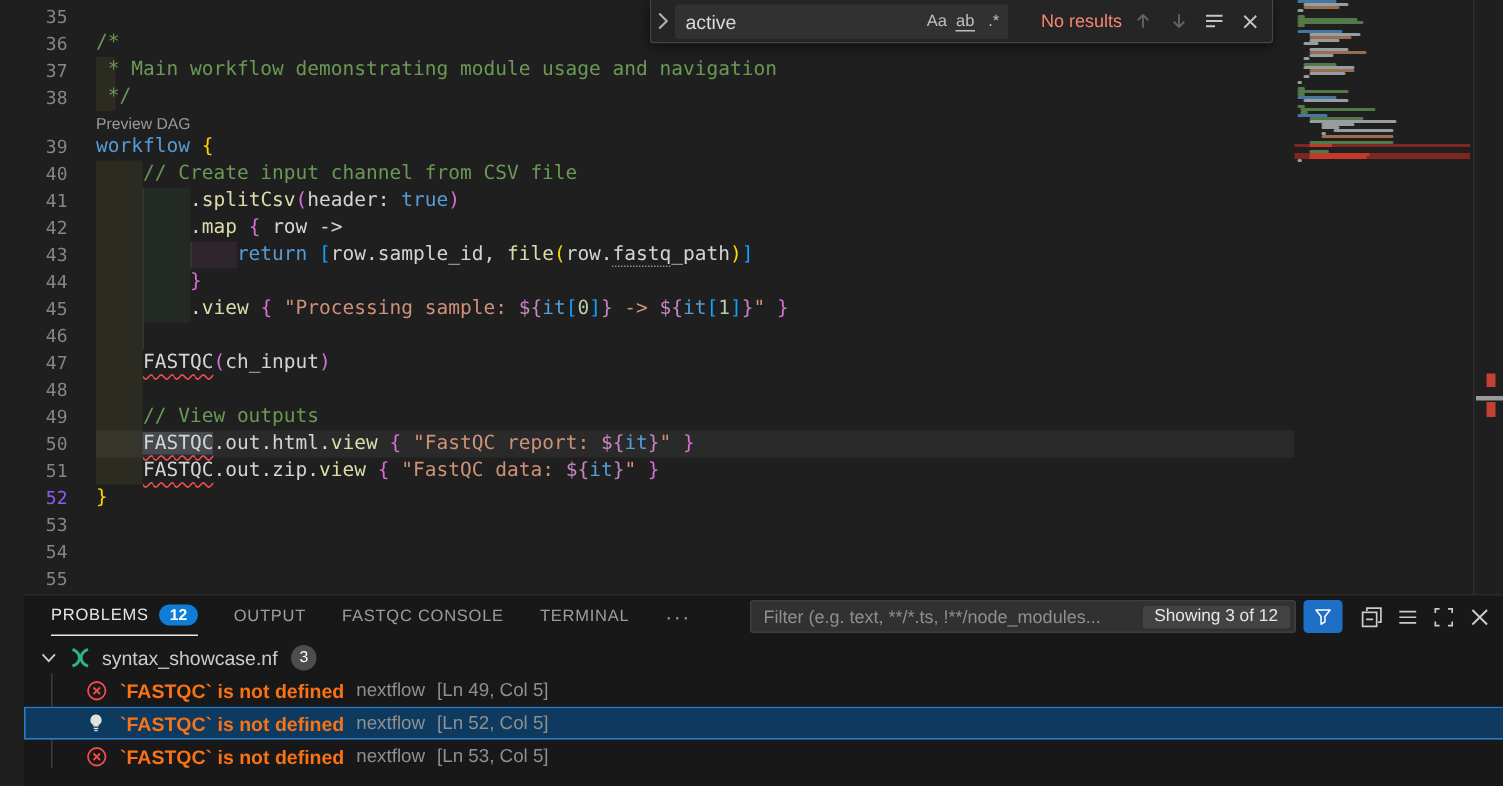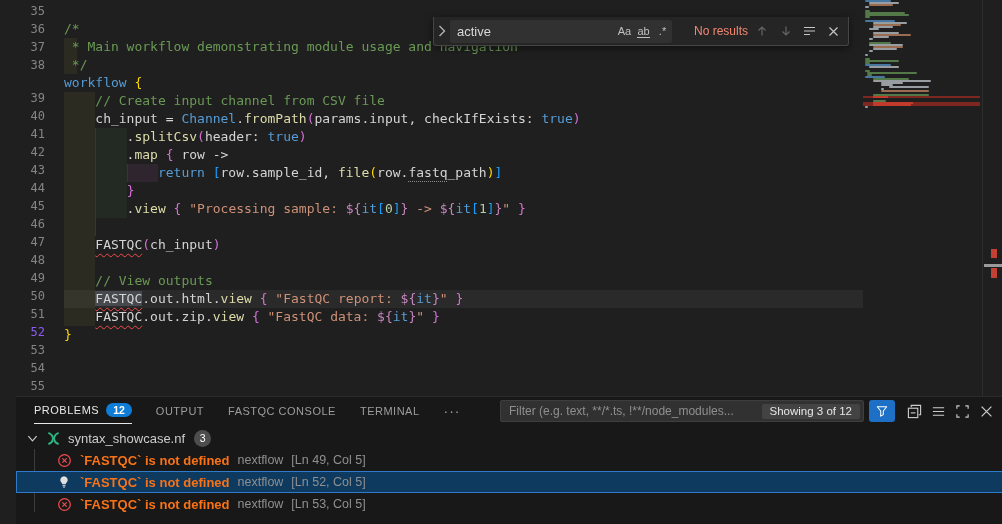--- a/index.html
+++ b/index.html
@@ -38,21 +38,21 @@
   .minimap{position:absolute;left:863px;top:0;width:119px;height:396px;background:#1f1f1f;}
   .mm-line{position:absolute;height:1.6px;border-radius:1px;opacity:.85;}
   .mm-pl{background:#aeb4ba}.mm-cm{background:#5d8a50}.mm-kw{background:#4f86b8}.mm-st{background:#b07b5a}
   .mm-errbar{position:absolute;left:0;width:117px;height:2px;background:#7e2620;}
   .mm-errcore{position:absolute;height:2px;background:#c13a2b;}
   .ruler{position:absolute;left:982px;top:0;width:20px;height:396px;border-left:1px solid #2d2d2d;}
   .ruler .mark{position:absolute;left:8px;width:6px;background:#c24132;}
   .ruler .cursorline{position:absolute;left:1px;right:1px;height:3px;background:#9a9a9a;}
 
   
-  .find{position:absolute;left:433px;top:17px;width:416px;height:29px;background:#252526;
+  .find{position:absolute;left:433px;top:0;width:416px;height:29px;background:#252526;
         border:1px solid #454545;border-top:none;border-radius:0 0 3px 3px;
         box-shadow:0 2px 8px rgba(0,0,0,.5);display:flex;align-items:center;z-index:10;box-sizing:border-box;}
   .find .toggle{width:16px;height:100%;display:flex;align-items:center;justify-content:center;color:#b0b0b0;cursor:pointer;}
   .find .finput{width:222px;height:23px;background:#313131;border-radius:2px;display:flex;align-items:center;
         padding-left:7px;box-sizing:border-box;}
   .find .finput .val{font-size:13px;color:#d9d9d9;flex:none;}
   .find .fopts{margin-left:auto;display:flex;}
   .find .fopt{width:19px;height:19px;display:flex;align-items:center;justify-content:center;
         font-size:11px;color:#c0c0c0;border-radius:3px;cursor:pointer;}
   .find .fopt.ww span{border-bottom:1px solid #c0c0c0;}
@@ -127,23 +127,23 @@
           <div class="ln current">52</div>
           <div class="ln">53</div>
           <div class="ln">54</div>
           <div class="ln">55</div>
         </div>
       <div class="lines" id="lines">
           <div class="code-row"><pre></pre></div>
           <div class="code-row"><pre><span class="c-cm">/*</span></pre></div>
           <div class="code-row"><div class="tint t0" style="left: 0px; width: 12.512px;"></div><pre><span class="c-cm"> * Main workflow demonstrating module usage and navigation</span></pre></div>
           <div class="code-row"><div class="tint t0" style="left: 0px; width: 12.512px;"></div><pre><span class="c-cm"> */</span></pre></div>
+          <div class="lens-row"><span>Preview DAG</span></div>
           <div class="code-row"><pre><span class="c-kw">workflow </span><span class="c-b1">{</span></pre></div>
           <div class="code-row"><div class="tint t0" style="left: 0px; width: 31.28px;"></div><pre><span class="c-cm">    // Create input channel from CSV file</span></pre></div>
-          <div class="code-row"><div class="tint t0" style="left: 0px; width: 31.28px;"></div><pre><span class="c-pl">    ch_input = </span><span class="c-kw">Channel</span><span class="c-pl">.</span><span class="c-fn">fromPath</span><span class="c-b2">(</span><span class="c-pl">params.input, checkIfExists: </span><span class="c-kw">true</span><span class="c-b2">)</span></pre></div>
           <div class="code-row"><div class="tint t0" style="left: 0px; width: 31.28px;"></div><div class="tint t1" style="left: 31.28px; width: 31.28px;"></div><div class="guide" style="left: 31.28px;"></div><pre><span class="c-pl">        .</span><span class="c-fn">splitCsv</span><span class="c-b2">(</span><span class="c-pl">header: </span><span class="c-kw">true</span><span class="c-b2">)</span></pre></div>
           <div class="code-row"><div class="tint t0" style="left: 0px; width: 31.28px;"></div><div class="tint t1" style="left: 31.28px; width: 31.28px;"></div><div class="guide" style="left: 31.28px;"></div><pre><span class="c-pl">        .</span><span class="c-fn">map</span><span class="c-pl"> </span><span class="c-b2">{</span><span class="c-pl"> row -&gt;</span></pre></div>
           <div class="code-row"><div class="tint t0" style="left: 0px; width: 31.28px;"></div><div class="tint t1" style="left: 31.28px; width: 31.28px;"></div><div class="tint t2" style="left: 62.56px; width: 31.28px;"></div><div class="guide" style="left: 31.28px;"></div><div class="guide" style="left: 62.56px;"></div><pre><span class="c-pl">            </span><span class="c-kw">return</span><span class="c-pl"> </span><span class="c-b3">[</span><span class="c-pl">row.sample_id, </span><span class="c-fn">file</span><span class="c-b1">(</span><span class="c-pl">row.</span><span class="c-pl dots">fastq</span><span class="c-pl">_path</span><span class="c-b1">)</span><span class="c-b3">]</span></pre></div>
           <div class="code-row"><div class="tint t0" style="left: 0px; width: 31.28px;"></div><div class="tint t1" style="left: 31.28px; width: 31.28px;"></div><div class="guide" style="left: 31.28px;"></div><pre><span class="c-pl">        </span><span class="c-b2">}</span></pre></div>
           <div class="code-row"><div class="tint t0" style="left: 0px; width: 31.28px;"></div><div class="tint t1" style="left: 31.28px; width: 31.28px;"></div><div class="guide" style="left: 31.28px;"></div><pre><span class="c-pl">        .</span><span class="c-fn">view</span><span class="c-pl"> </span><span class="c-b2">{</span><span class="c-pl"> </span><span class="c-st">"Processing sample: </span><span class="c-ip">${</span><span class="c-kw">it</span><span class="c-b3">[</span><span class="c-n1">0</span><span class="c-b3">]</span><span class="c-ip">}</span><span class="c-st"> -&gt; </span><span class="c-ip">${</span><span class="c-kw">it</span><span class="c-b3">[</span><span class="c-n1">1</span><span class="c-b3">]</span><span class="c-ip">}</span><span class="c-st">"</span><span class="c-pl"> </span><span class="c-b2">}</span></pre></div>
           <div class="code-row"><div class="tint t0" style="left: 0px; width: 31.28px;"></div><div class="guide" style="left: 31.28px;"></div><pre></pre></div>
           <div class="code-row"><div class="tint t0" style="left: 0px; width: 31.28px;"></div><pre><span class="c-pl">    </span><span class="c-pl wavy">FASTQC</span><span class="c-b2">(</span><span class="c-pl">ch_input</span><span class="c-b2">)</span></pre></div>
           <div class="code-row"><div class="tint t0" style="left: 0px; width: 31.28px;"></div><pre></pre></div>
           <div class="code-row"><div class="tint t0" style="left: 0px; width: 31.28px;"></div><pre><span class="c-cm">    // View outputs</span></pre></div>
           <div class="code-row current"><div class="tint t0" style="left: 0px; width: 31.28px;"></div><pre><span class="c-pl">    </span><span class="c-pl wavy whl">FASTQC</span><span class="c-pl">.out.html.</span><span class="c-fn">view</span><span class="c-pl"> </span><span class="c-b2">{</span><span class="c-pl"> </span><span class="c-st">"FastQC report: </span><span class="c-ip">${</span><span class="c-kw">it</span><span class="c-ip">}</span><span class="c-st">"</span><span class="c-pl"> </span><span class="c-b2">}</span></pre></div>

